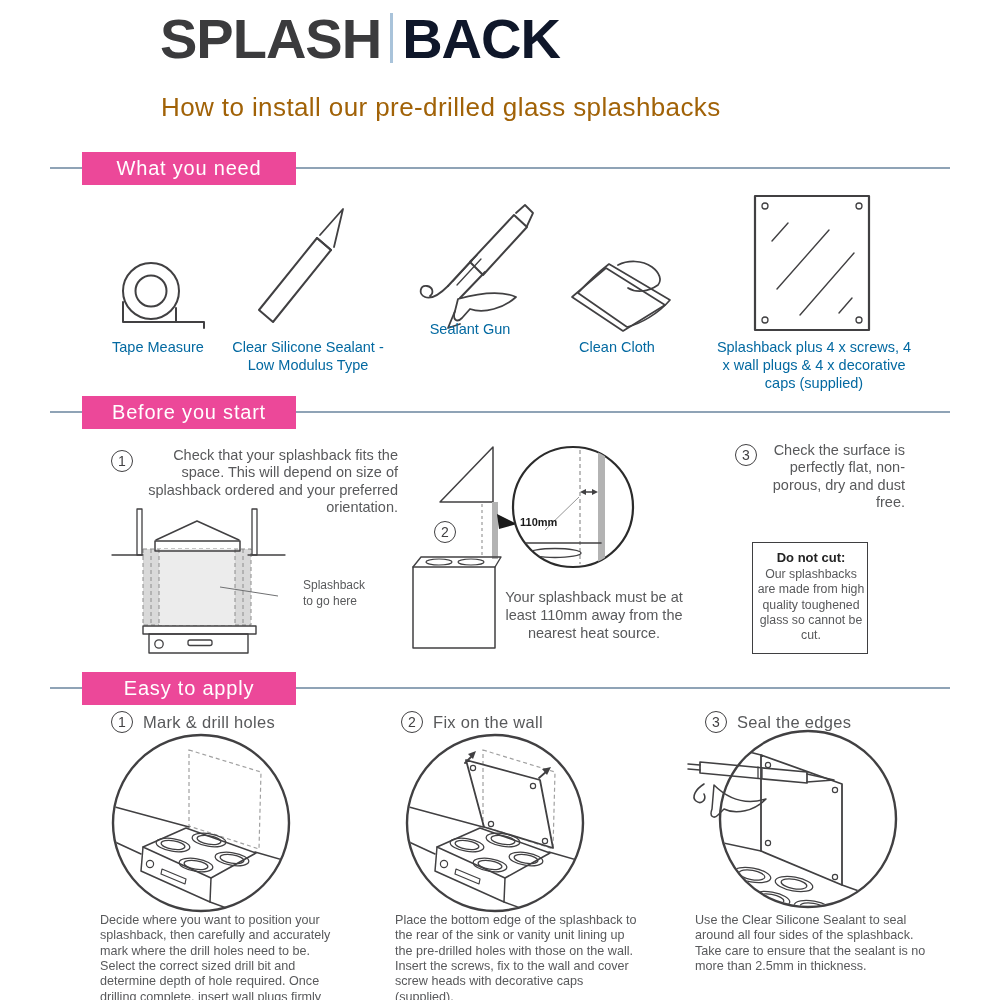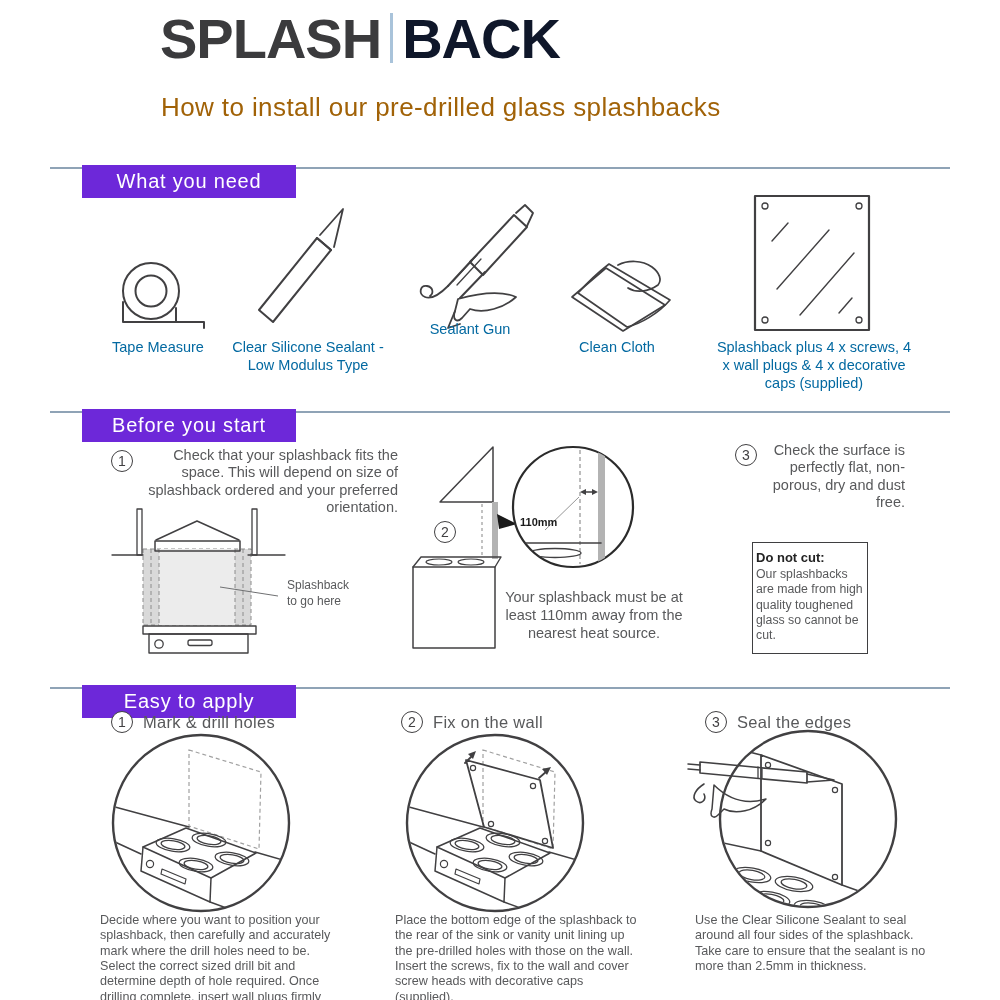--- a/index.html
+++ b/index.html
@@ -9,39 +9,39 @@
   
   .logo{position:absolute;left:160px;top:6px;display:flex;align-items:center;height:64px;}
   .logo .w1{font-size:56px;font-weight:700;letter-spacing:-1px;color:#3b3b3d;}
   .logo .div{width:3px;height:50px;background:#a9c3da;margin:0 9px;}
   .logo .w2{font-size:56px;font-weight:700;letter-spacing:-1px;color:#0f172a;}
   .subtitle{position:absolute;left:161px;top:92px;font-size:26px;font-weight:300;
             letter-spacing:.4px;color:#a16207;}
 
   
   .rule{position:absolute;left:50px;width:900px;height:2px;background:#8fa3b6;}
-  .banner{position:absolute;left:82px;width:214px;height:33px;background:#6d28d9;
-          color:#fff;font-size:20px;letter-spacing:.8px;text-align:center;line-height:33px;margin-top:13px;}
+  .banner{position:absolute;left:82px;width:214px;height:33px;background:#ec4899;
+          color:#fff;font-size:20px;letter-spacing:.8px;text-align:center;line-height:33px;}
 
   
   .supply-label{position:absolute;text-align:center;font-size:14.5px;line-height:1.25;color:#0369a1;}
   svg{position:absolute;overflow:visible;}
   .ln{stroke:#414042;fill:none;stroke-linecap:round;stroke-linejoin:round;}
 
   
   .numcircle{position:absolute;width:22px;height:22px;border:1.6px solid #414042;border-radius:50%;
              background:#fff;display:flex;align-items:center;justify-content:center;
              font-size:14px;color:#414042;box-sizing:border-box;z-index:3;}
   .steptext{position:absolute;font-size:14.5px;line-height:1.2;color:#58595b;text-align:right;}
   .diagram-label{position:absolute;font-size:12px;line-height:1.3;color:#58595b;}
   .measure-label{position:absolute;font-size:11px;font-weight:700;color:#1a1a1a;z-index:4;}
   .caption-center{position:absolute;text-align:center;font-size:14.5px;line-height:1.25;color:#58595b;}
 
   .warnbox{position:absolute;left:752px;top:542px;width:116px;border:1.5px solid #3f3f41;
-           padding:7px 1px 9px 3px;text-align:left;box-sizing:border-box;}
+           padding:7px 1px 9px 3px;text-align:center;box-sizing:border-box;}
   .warnbox .wt{font-size:13px;font-weight:700;color:#232323;margin-bottom:2px;}
   .warnbox .wb{font-size:12.3px;line-height:1.25;color:#58595b;}
 
   .easytitle{position:absolute;font-size:16.5px;letter-spacing:.3px;color:#58595b;}
   .easytext{position:absolute;font-size:12.6px;line-height:1.22;color:#58595b;}
 </style>
 </head>
 <body>
 
 <div id="page">
@@ -113,21 +113,21 @@
     <rect class="ln" x="152" y="4" width="5" height="46" stroke-width="1.3"></rect>
     <path class="ln" d="M56,35 L97,16 L139,35" stroke-width="1.5"></path>
     <rect class="ln" x="55" y="36" width="85" height="10" stroke-width="1.5" fill="#fff"></rect>
     <path class="ln" d="M12,50 H43 M148,50 H185" stroke-width="1.3"></path>
     <path d="M120,82 L178,91" stroke="#6f7072" stroke-width="1" fill="none"></path>
     <rect class="ln" x="43" y="121" width="113" height="8" stroke-width="1.4" fill="#fff"></rect>
     <rect class="ln" x="49" y="129" width="99" height="19" stroke-width="1.4" fill="#fff"></rect>
     <circle class="ln" cx="59" cy="139" r="4.2" stroke-width="1.3"></circle>
     <rect class="ln" x="88" y="135" width="24" height="5.5" rx="2" stroke-width="1.3"></rect>
   </svg>
-  <div class="diagram-label" style="left:287px;top:578px;width:72px">Splashback to go here</div>
+  <div class="diagram-label" style="left:303px;top:578px;width:72px">Splashback to go here</div>
 
   <div class="numcircle" style="left:434px;top:521px">2</div>
   <svg style="left:405px;top:440px" width="250" height="228" viewBox="0 0 250 228">
     <defs>
         <clipPath id="mag">
           <circle cx="168" cy="67" r="60"></circle>
         </clipPath>
       </defs>
     <path class="ln" d="M35,62 L88,7 L88,62 Z" stroke-width="1.5" fill="#fff"></path>
     <rect x="87" y="62" width="6" height="57" fill="#b3b3b3"></rect>

